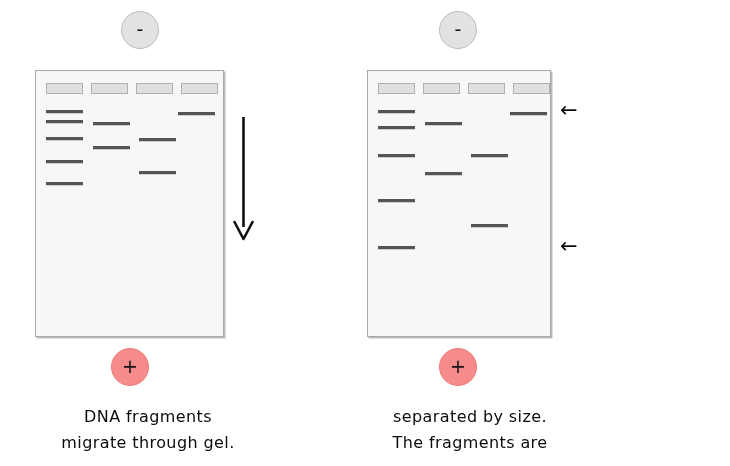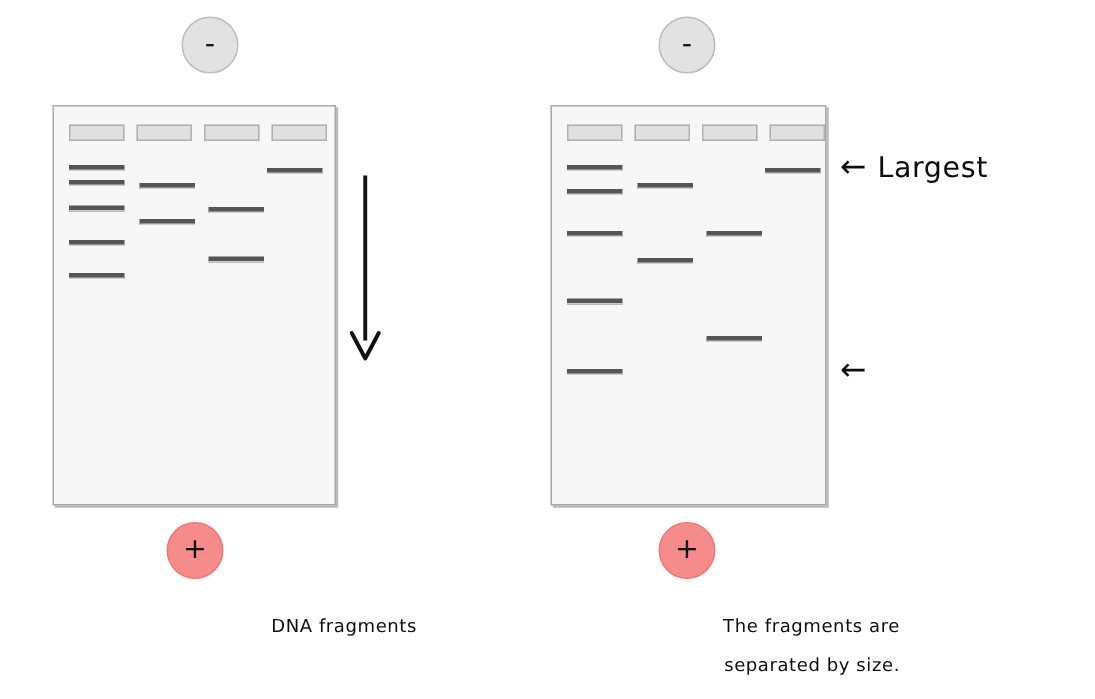--- a/index.html
+++ b/index.html
@@ -93,23 +93,23 @@
     display: flex;
     align-items: center;
     gap: 7px;
   }
   .side-label .arrow-glyph {
     font-size: 21px;
     line-height: 1;
     transform: translateY(-1px);
   }
   .caption {
-    font-size: 12px;
+    font-size: 16px;
     line-height: 26px;
-    text-align: right;
+    text-align: center;
   }
 </style>
 </head>
 <body>
 
 <div class="panel" id="panel-left">
 
   <div class="electrode electrode-negative" style="left:121px; top:11px;">
     <span>-</span>
   </div>
@@ -137,20 +137,21 @@
 
   <div class="arrow-wrap" style="left:228px; top:115px;">
     <svg width="32" height="130" viewBox="0 0 32 130">
       <line x1="15.5" y1="2" x2="15.5" y2="112" stroke="#111111" stroke-width="2.6"></line>
       <polyline points="6.5,107 15.5,124 24.5,107" fill="none" stroke="#111111" stroke-width="2.6" stroke-linecap="round" stroke-linejoin="round"></polyline>
     </svg>
   </div>
 
   <div class="hand caption" style="left:18px; top:404px; width:260px;">
     <div>DNA fragments</div>
+    <div>migrate through gel.</div>
   </div>
 </div>
 
 <div class="panel" id="panel-right">
 
   <div class="electrode electrode-negative" style="left:107px; top:11px;">
     <span>-</span>
   </div>
 
   <div class="gel" id="gel-right" style="left:35px; top:70px; width:184px; height:267px;">
@@ -169,24 +170,23 @@
       <div class="band" style="left: 103px; top: 153px; width: 37px;"></div>
       <div class="band" style="left: 142px; top: 41px; width: 37px;"></div>
     </div>
 
   <div class="electrode electrode-positive" style="left:107px; top:348px;">
     <span>+</span>
   </div>
 
   <div class="hand side-label" style="left:228px; top:101px;">
     <span class="arrow-glyph">←</span>
-    <span>Largest</span>
   </div>
 
   <div class="hand side-label" style="left:228px; top:237px;">
     <span class="arrow-glyph">←</span>
   </div>
 
   <div class="hand caption" style="left:8px; top:404px; width:260px;">
+    <div>separated by size.</div>
     <div>The fragments are</div>
-    <div>separated by size.</div>
   </div>
 </div>
 
 </body></html>

